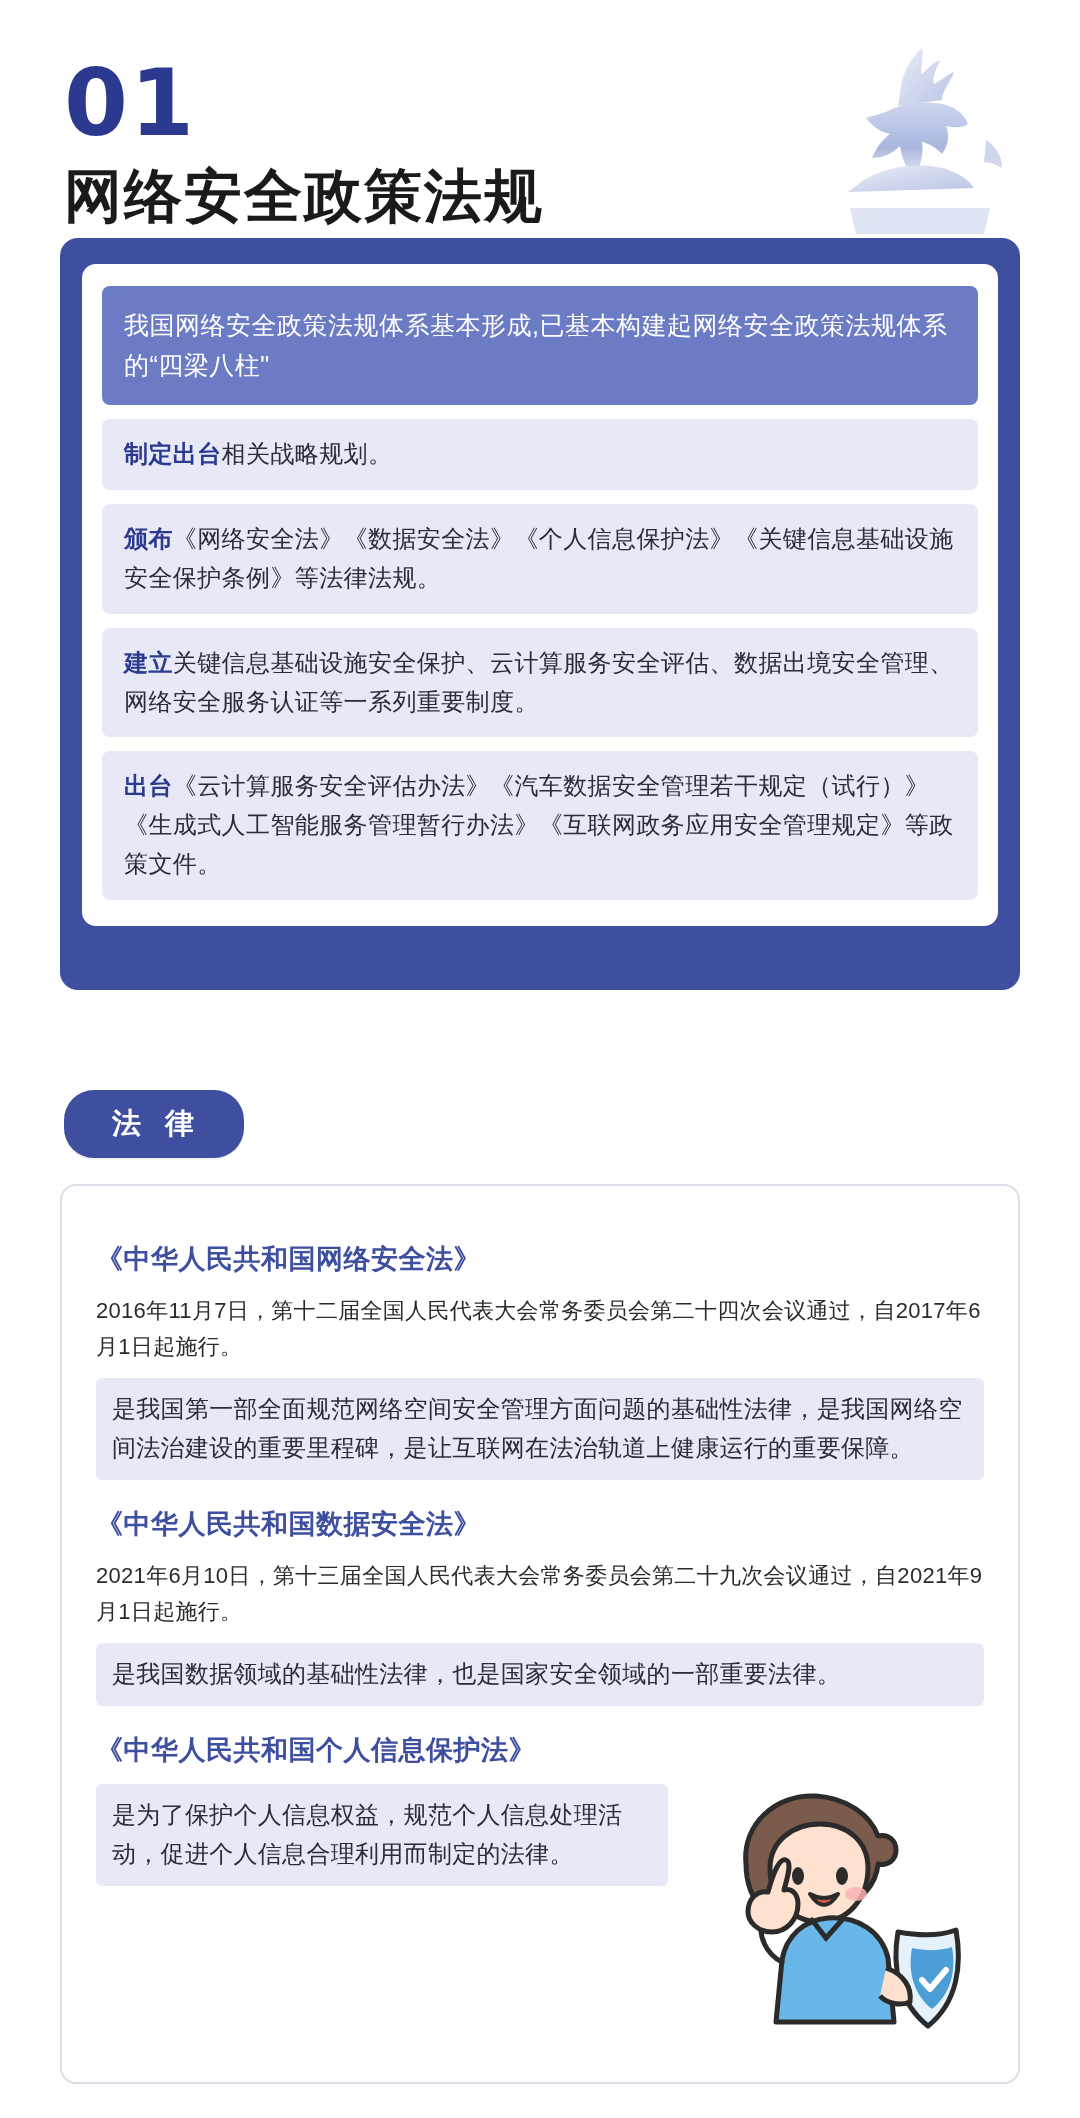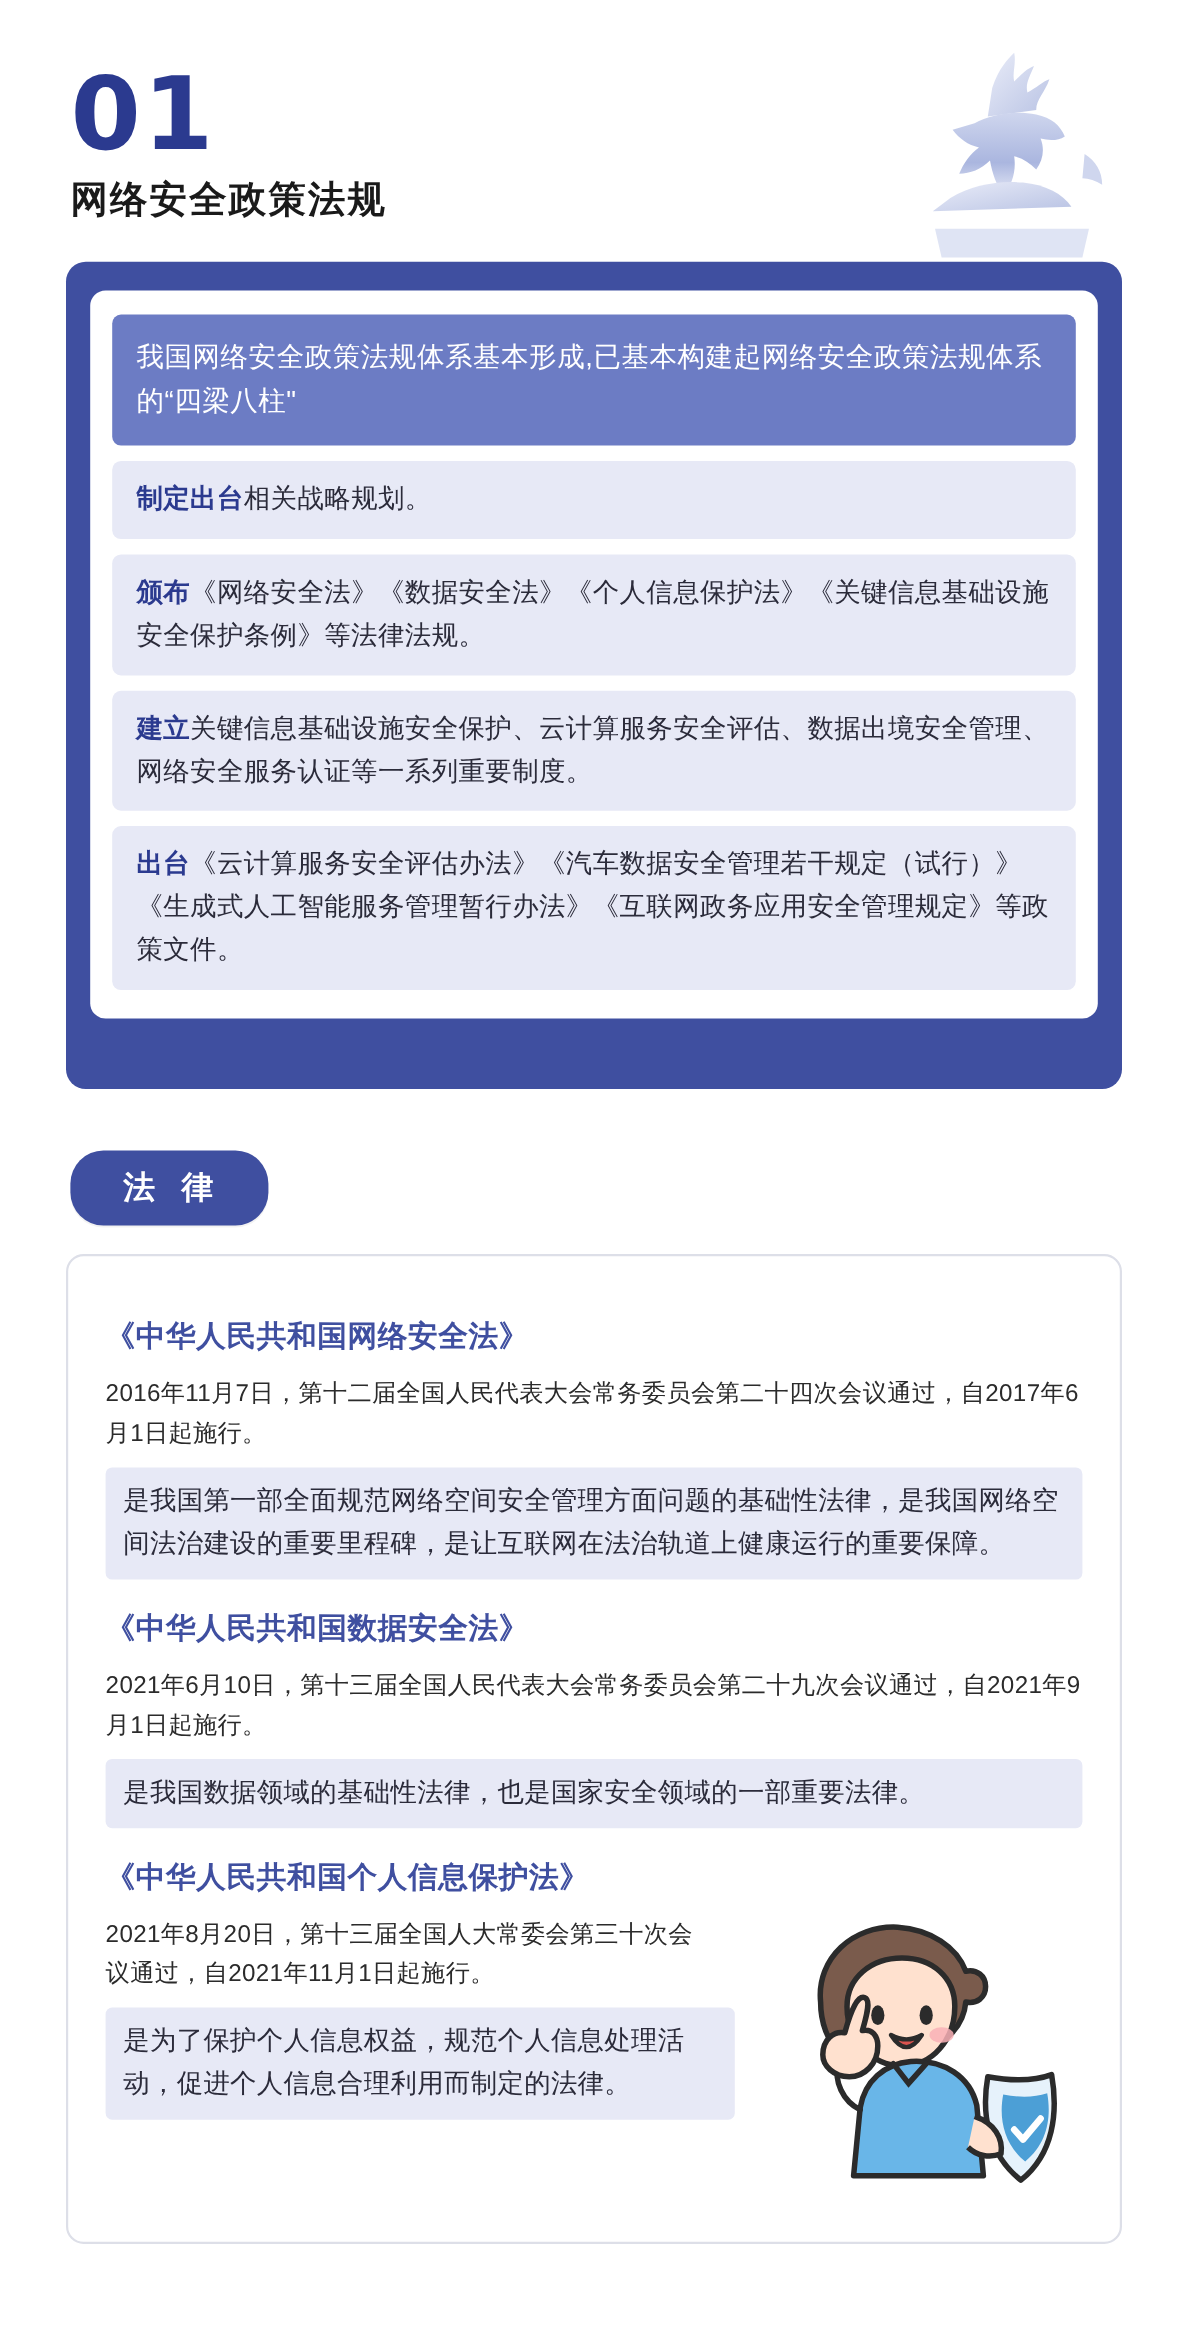--- a/index.html
+++ b/index.html
@@ -25,21 +25,21 @@
   }
   .section-number {
     font-size: 92px;
     font-weight: bold;
     color: #2b3a8f;
     letter-spacing: 2px;
     line-height: 1;
     font-family: "DejaVu Sans", sans-serif;
   }
   .section-title {
-    font-size: 34px;
+    font-size: 58px;
     font-weight: bold;
     color: #1a1a1a;
     letter-spacing: 2px;
     margin-top: 14px;
     line-height: 1.1;
   }
   .statue {
     position: absolute;
     right: 40px;
     top: 40px;
@@ -96,20 +96,21 @@
     display: inline-block;
     background: #3f4fa0;
     color: #ffffff;
     font-size: 29px;
     font-weight: bold;
     letter-spacing: 8px;
     padding: 14px 42px 14px 48px;
     border-radius: 30px 30px 30px 30px / 30px 30px 30px 30px;
     position: relative;
     box-shadow: 0 2px 0 rgba(0,0,0,0.05);
+    margin-top: 44px;
   }
   .tag::after {
     content: "";
     position: absolute;
     right: -10px;
     bottom: -4px;
     width: 34px;
     height: 34px;
     background: #3f4fa0;
     border-radius: 0 30px 6px 30px;
@@ -233,21 +234,20 @@
   </div>
 
   <div class="law-block">
     <div class="law-title">《中华人民共和国数据安全法》</div>
     <div class="law-date">2021年6月10日，第十三届全国人民代表大会常务委员会第二十九次会议通过，自2021年9月1日起施行。</div>
     <div class="law-desc">是我国数据领域的基础性法律，也是国家安全领域的一部重要法律。</div>
   </div>
 
   <div class="law-block">
     <div class="law-title">《中华人民共和国个人信息保护法》</div>
-    <div class="law-date narrow">2021年8月20日，第十三届全国人大常委会第三十次会议通过，自2021年11月1日起施行。</div>
     <div class="law-desc narrow">是为了保护个人信息权益，规范个人信息处理活动，促进个人信息合理利用而制定的法律。</div>
   </div>
 
   <svg class="mascot" viewBox="0 0 320 300">
 
     <path d="M60 92 c-4 -40 30 -70 70 -68 c30 2 54 18 62 40 c10 -2 18 4 18 14 c0 10 -8 16 -18 14 c-2 22 -18 38 -40 44 l-74 2 c-12 -10 -18 -28 -18 -46 z" fill="#7a5b4c" stroke="#2b2b2b" stroke-width="5" stroke-linejoin="round"></path>
 
     <path d="M84 96 c0 -26 22 -44 50 -44 c28 0 48 18 48 44 c0 30 -20 54 -48 54 c-28 0 -50 -24 -50 -54 z" fill="#ffe1cf" stroke="#2b2b2b" stroke-width="5"></path>
 
     <ellipse cx="112" cy="104" rx="6" ry="9" fill="#2b2b2b"></ellipse>

